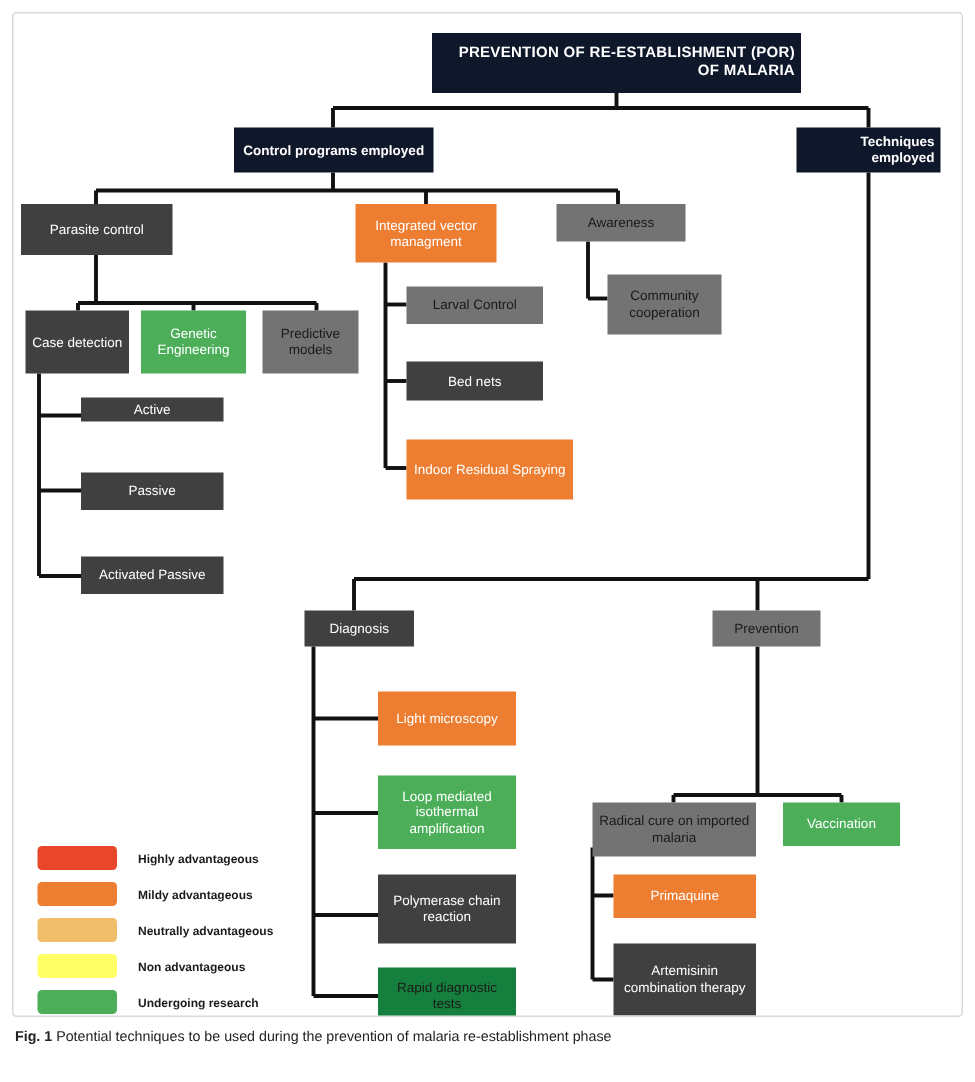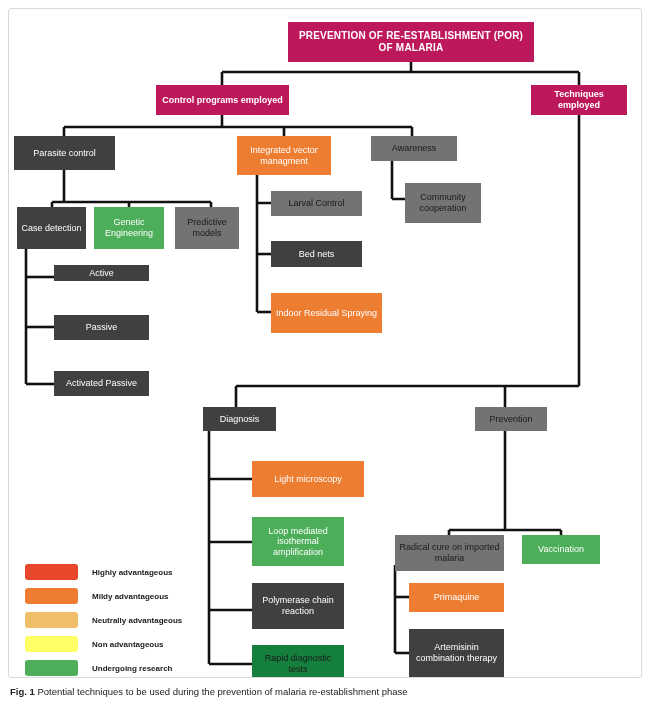--- a/index.html
+++ b/index.html
@@ -49,21 +49,21 @@
     display: flex;
     align-items: center;
     justify-content: center;
     text-align: center;
     line-height: 1.18;
     padding: 2px 4px;
     overflow: hidden;
   }
 
   
-  .c-blue   { background: #be185d; color: #ffffff; }
+  .c-blue   { background: #0f172a; color: #ffffff; text-align: right; }
   .c-red    { background: #404040; color: #ffffff; }
   .c-orange { background: #ed7d31; color: #ffffff; }
   .c-gold   { background: #737373; color: #1a1a1a; }
   .c-tan    { background: #15803d; color: #1a1a1a; }
   .c-green  { background: #4cae59; color: #ffffff; }
 
   .f-title  { font-size: 10px; font-weight: bold; letter-spacing: .2px; }
   .f-lvl1   { font-size: 9px;  font-weight: bold; }
   .f-node   { font-size: 9px;  font-weight: normal; }
 
@@ -199,21 +199,21 @@
     <div class="node c-red f-node" style="left:262px; top:232px; width:91px; height:26px;">Bed nets</div>
 
     <div class="node c-orange f-node" style="left:262px; top:284px; width:111px; height:40px;">Indoor Residual Spraying</div>
 
     <div class="node c-gold f-node" style="left:396px; top:174px; width:76px; height:40px;">Community cooperation</div>
 
     <div class="node c-red f-node" style="left:194px; top:398px; width:73px; height:24px;">Diagnosis</div>
 
     <div class="node c-gold f-node" style="left:466px; top:398px; width:72px; height:24px;">Prevention</div>
 
-    <div class="node c-orange f-node" style="left:243px; top:452px; width:112px; height:36px;text-align:right;">Light microscopy</div>
+    <div class="node c-orange f-node" style="left:243px; top:452px; width:92px; height:36px;text-align:right;">Light microscopy</div>
 
     <div class="node c-green f-node" style="left:243px; top:508px; width:92px; height:49px;">Loop mediated isothermal amplification</div>
 
     <div class="node c-red f-node" style="left:243px; top:574px; width:92px; height:46px;">Polymerase chain reaction</div>
 
     <div class="node c-tan f-node" style="left:243px; top:636px; width:92px; height:38px;">Rapid diagnostic tests</div>
 
     <div class="node c-gold f-node" style="left:386px; top:526px; width:109px; height:36px;">Radical cure on imported malaria</div>
 
     <div class="node c-green f-node" style="left:513px; top:526px; width:78px; height:29px;">Vaccination</div>

